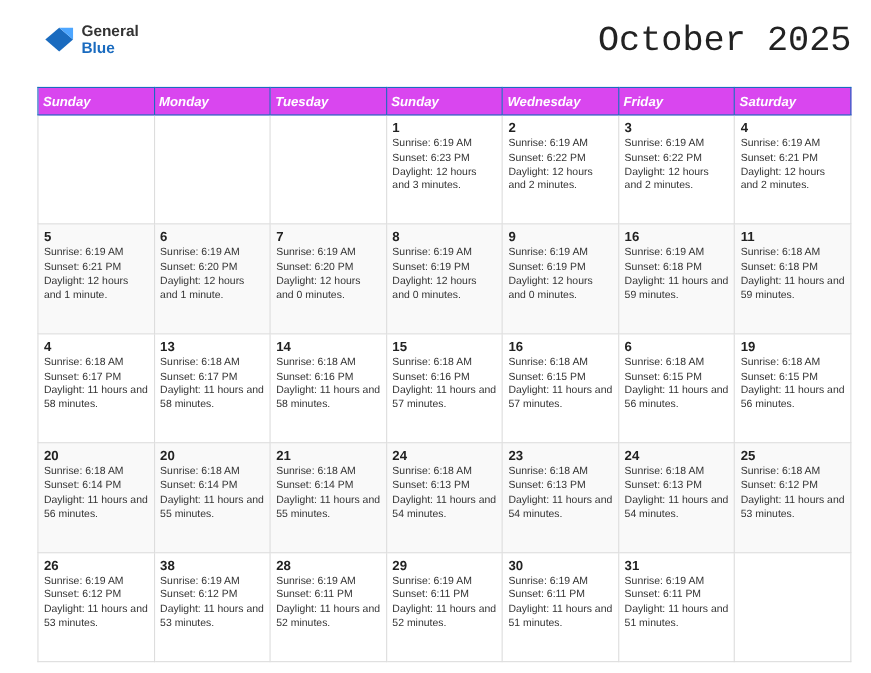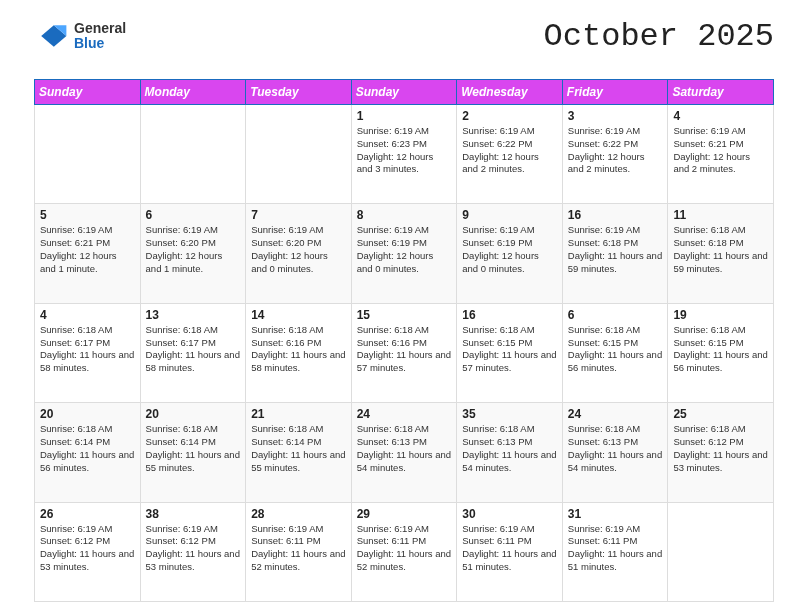--- a/index.html
+++ b/index.html
@@ -225,21 +225,21 @@
           </td>
           <td>
             <div class="day-num">21</div>
             <div class="day-info">Sunrise: 6:18 AM<br>Sunset: 6:14 PM<br>Daylight: 11 hours and 55 minutes.</div>
           </td>
           <td>
             <div class="day-num">24</div>
             <div class="day-info">Sunrise: 6:18 AM<br>Sunset: 6:13 PM<br>Daylight: 11 hours and 54 minutes.</div>
           </td>
           <td>
-            <div class="day-num">35</div>
+            <div class="day-num">23</div>
             <div class="day-info">Sunrise: 6:18 AM<br>Sunset: 6:13 PM<br>Daylight: 11 hours and 54 minutes.</div>
           </td>
           <td>
             <div class="day-num">24</div>
             <div class="day-info">Sunrise: 6:18 AM<br>Sunset: 6:13 PM<br>Daylight: 11 hours and 54 minutes.</div>
           </td>
           <td>
             <div class="day-num">25</div>
             <div class="day-info">Sunrise: 6:18 AM<br>Sunset: 6:12 PM<br>Daylight: 11 hours and 53 minutes.</div>
           </td>

